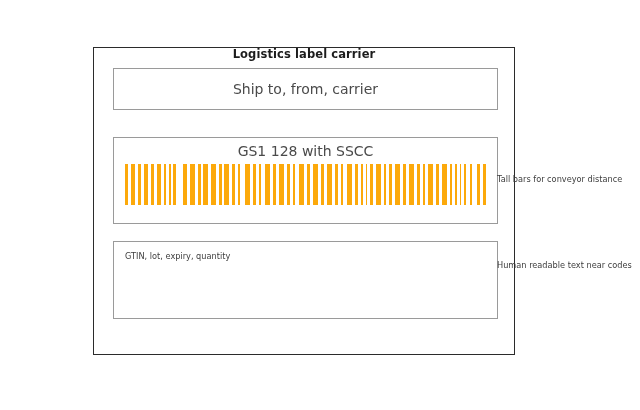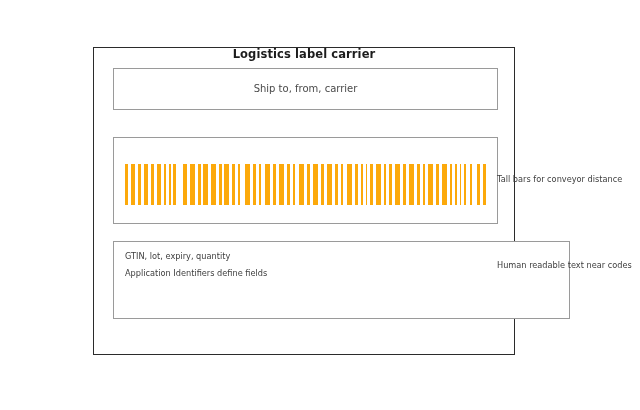--- a/index.html
+++ b/index.html
@@ -59,30 +59,30 @@
   }
   #panel-barcode {
     left: 113px;
     top: 137px;
     width: 385px;
     height: 87px;
   }
   #panel-data {
     left: 113px;
     top: 241px;
-    width: 457px;
+    width: 385px;
     height: 78px;
   }
 
   .panel-caption-center {
     position: absolute;
     left: 0;
     right: 0;
     text-align: center;
-    font-size: 10px;
+    font-size: 14px;
     color: #4a4a4a;
     line-height: 10px;
     white-space: nowrap;
   }
   #ship-caption { top: 15px; }
   #barcode-caption { top: 8px; }
 
   
   #barcode-bars {
     position: absolute;
@@ -133,20 +133,21 @@
 
 <div id="label-frame"></div>
 
 <div id="label-title">Logistics label carrier</div>
 
 <div class="panel" id="panel-ship">
   <div class="panel-caption-center" id="ship-caption">Ship to, from, carrier</div>
 </div>
 
 <div class="panel" id="panel-barcode">
+  <div class="panel-caption-center" id="barcode-caption">GS1 128 with SSCC</div>
   <div id="barcode-bars">
       <div class="bar" style="left: 0px; width: 3.2px; background: rgb(252, 169, 11);"></div>
       <div class="bar" style="left: 6px; width: 4.4px; background: rgb(252, 169, 11);"></div>
       <div class="bar" style="left: 13px; width: 3px; background: rgb(252, 169, 11);"></div>
       <div class="bar" style="left: 18.6px; width: 4.6px; background: rgb(252, 169, 11);"></div>
       <div class="bar" style="left: 26px; width: 3px; background: rgb(252, 169, 11);"></div>
       <div class="bar" style="left: 32px; width: 4.4px; background: rgb(252, 169, 11);"></div>
       <div class="bar" style="left: 39.4px; width: 1.8px; background: rgb(252, 169, 11);"></div>
       <div class="bar" style="left: 44px; width: 1.8px; background: rgb(252, 169, 11);"></div>
       <div class="bar" style="left: 48.4px; width: 3px; background: rgb(252, 169, 11);"></div>
@@ -195,17 +196,16 @@
       <div class="bar" style="left: 334.6px; width: 1.8px; background: rgb(252, 169, 11);"></div>
       <div class="bar" style="left: 339.2px; width: 1.8px; background: rgb(252, 169, 11);"></div>
       <div class="bar" style="left: 345px; width: 1.8px; background: rgb(252, 169, 11);"></div>
       <div class="bar" style="left: 352px; width: 3px; background: rgb(252, 169, 11);"></div>
       <div class="bar" style="left: 358px; width: 3px; background: rgb(252, 169, 11);"></div>
     </div>
 </div>
 
 <div class="panel" id="panel-data">
   <div class="data-line" id="data-line-0">GTIN, lot, expiry, quantity</div>
-  <div class="data-line" id="data-line-1">Application Identifiers define fields</div>
 </div>
 
 <div class="annotation" id="annotation-0">Tall bars for conveyor distance</div>
 <div class="annotation" id="annotation-1">Human readable text near codes</div>
 
 </body></html>

